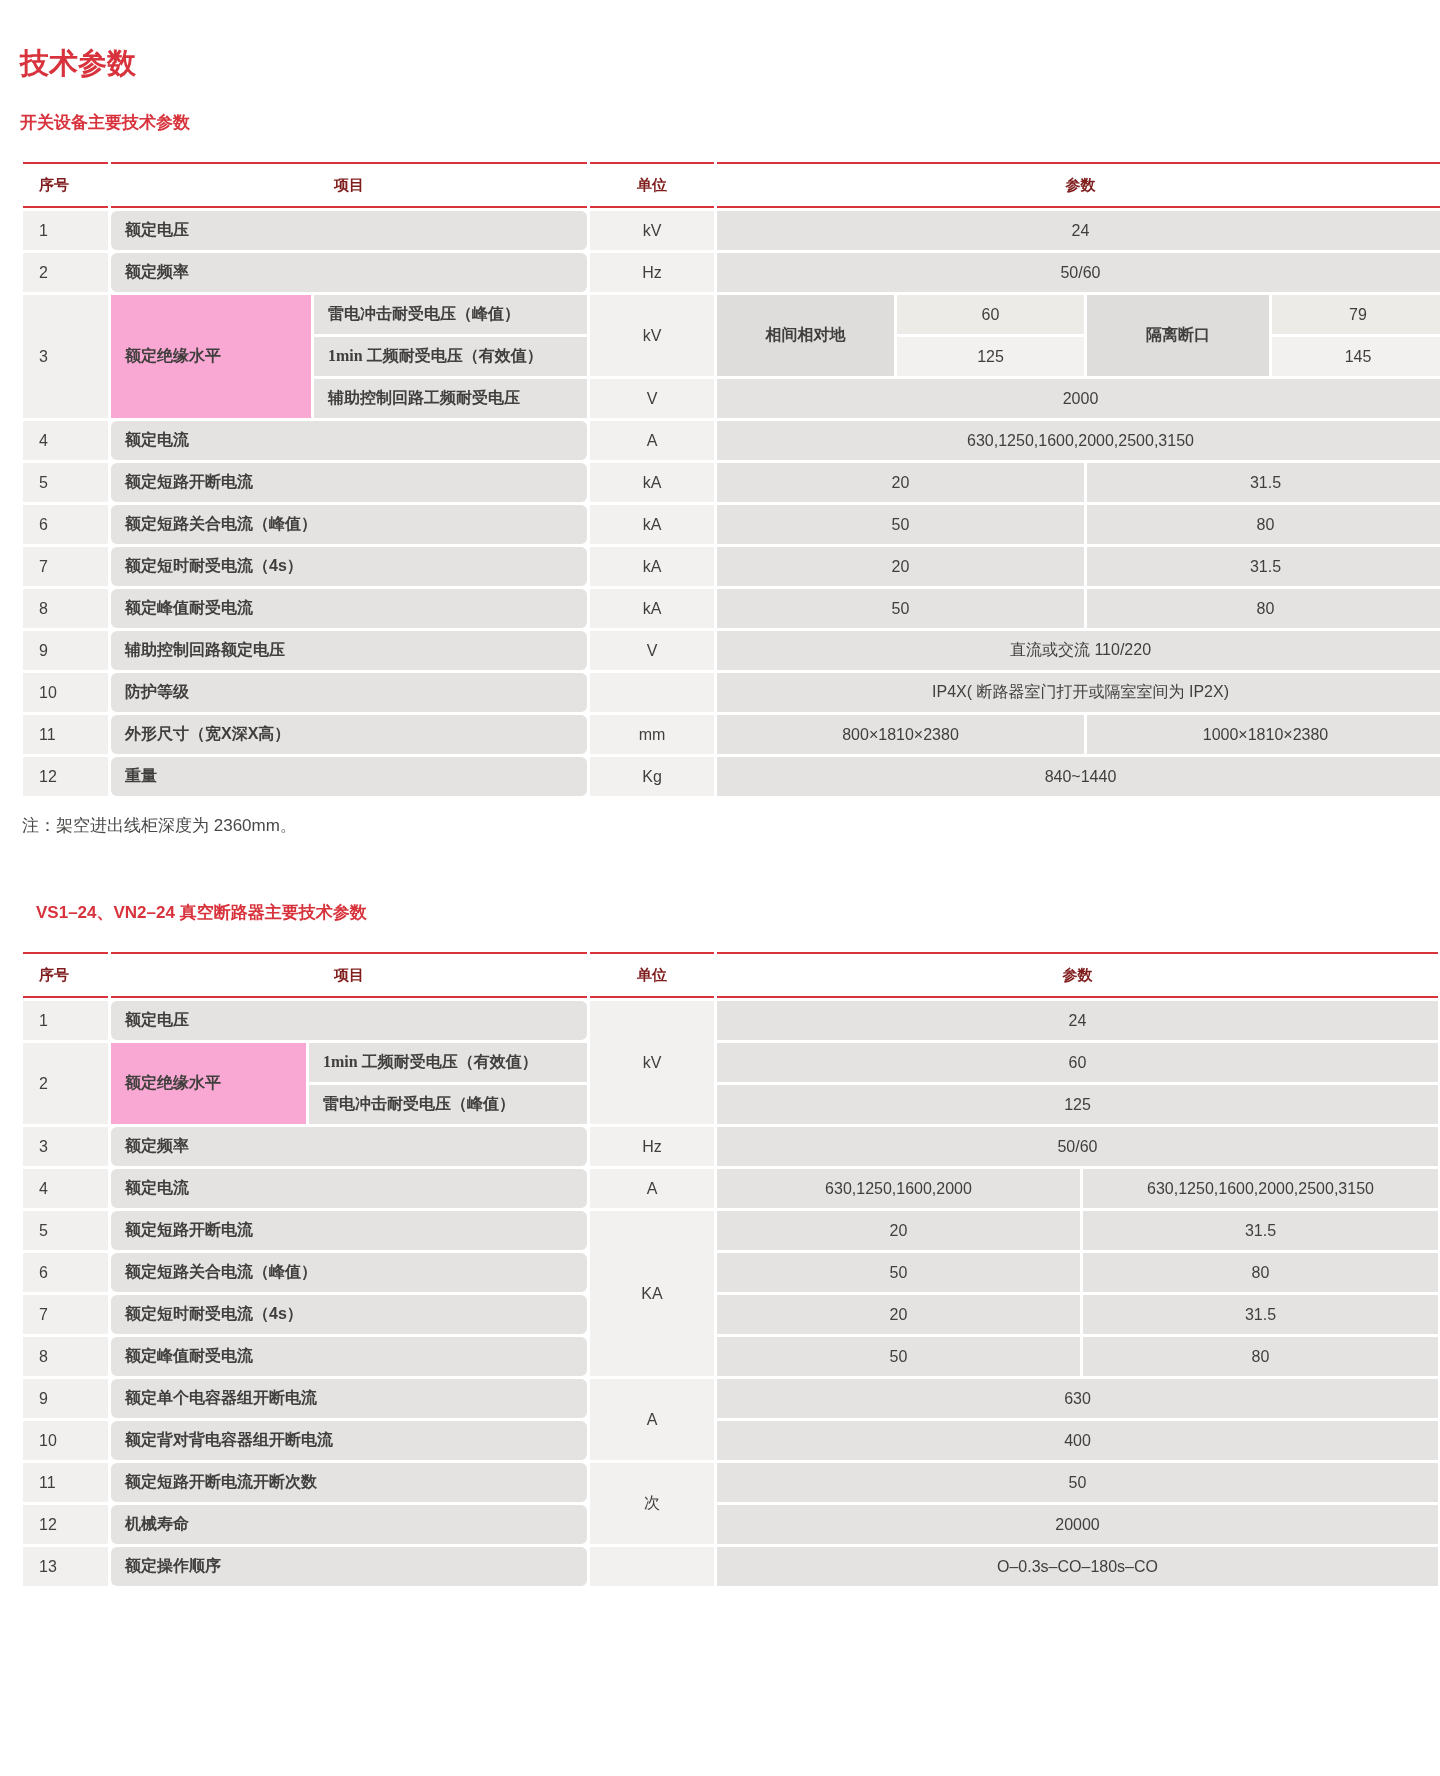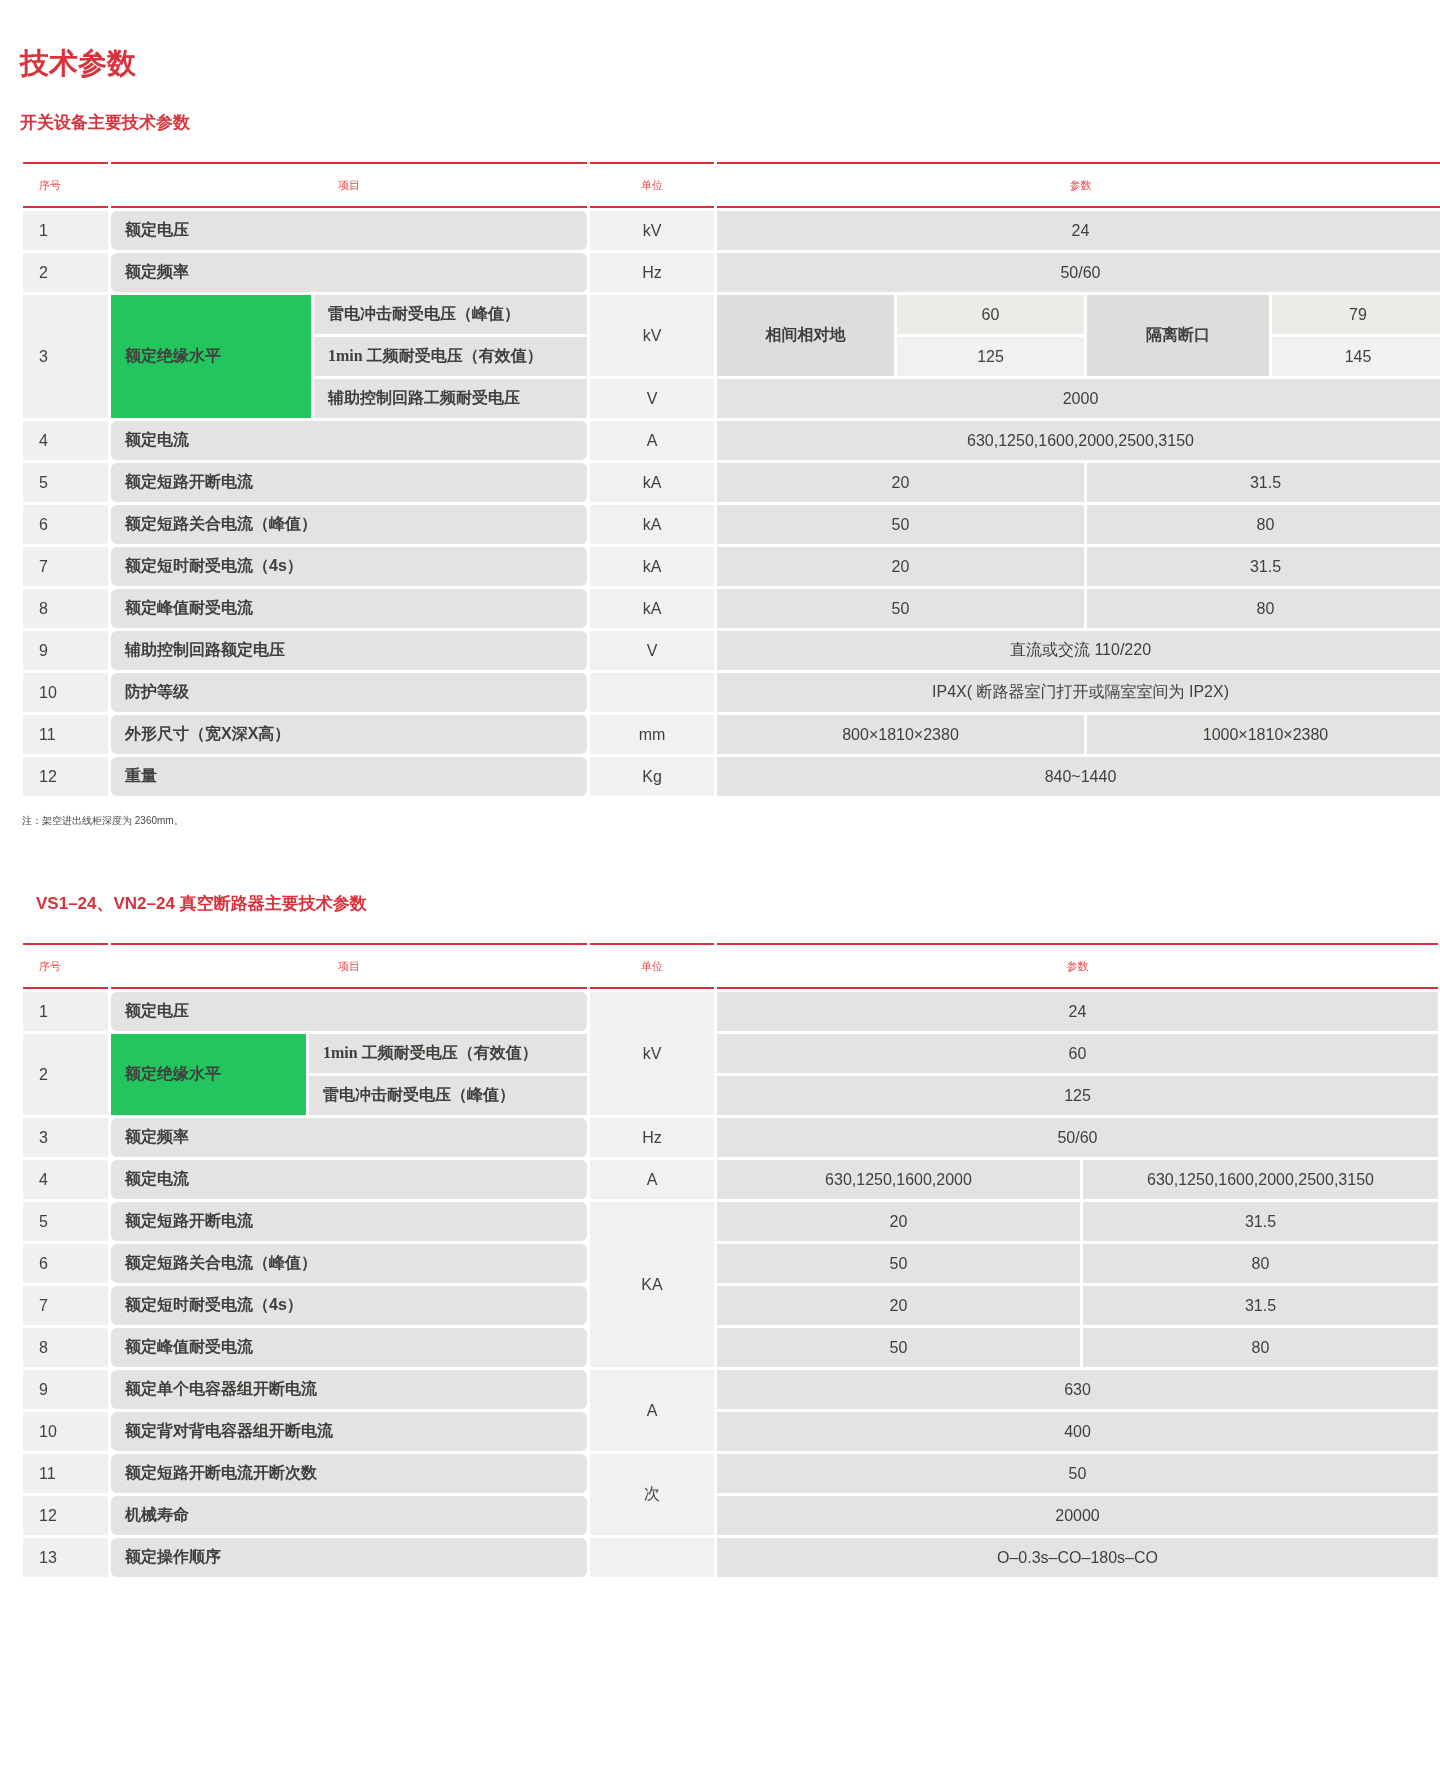--- a/index.html
+++ b/index.html
@@ -23,39 +23,39 @@
   }
   table.tbl{
     width:1400px;table-layout:fixed;
     border-collapse:separate;border-spacing:3px;
     margin-top:25px;
   }
   .tbl th{
     background:#ffffff;
     border-top:2px solid #d8333c;
     border-bottom:2px solid #d8333c;
-    height:42px;font-size:11px;font-weight:400;color:#ef4444;
+    height:42px;font-size:15px;font-weight:700;color:#7f1d1d;
     text-align:center;padding:0;
   }
   .tbl th.no{text-align:left;padding-left:16px;}
   .tbl td{
     height:39px;font-size:16px;text-align:center;
     padding:0 6px;color:#403f3d;
   }
   td.no{background:#f1f0ee;text-align:left;padding-left:16px;}
   td.item{background:#e5e3e1;text-align:left;padding-left:14px;font-weight:600;border-radius:6px;}
-  td.grp{background:#22c55e;text-align:left;padding-left:14px;font-weight:600;}
+  td.grp{background:#f9a8d4;text-align:left;padding-left:14px;font-weight:600;}
   td.sub{background:#e5e3e1;text-align:left;padding-left:14px;font-weight:600;font-family:Liberation Serif, serif;}
   td.unit{background:#f2f1ef;}
   td.val{background:#e5e3e1;}
   td.vlab{background:#dfdddb;font-weight:700;}
   td.vlt{background:#ecebe8;}
   td.vlt2{background:#f2f1ef;}
   .note{
-    font-size:10px;color:#4a4947;margin:15px 0 0 2px;
+    font-size:17px;color:#4a4947;margin:15px 0 0 2px;
   }
 </style>
 </head>
 <body>
 
 <div class="page">
 
   <h1 class="main-title">技术参数</h1>
 
   <h2 class="sub-title">开关设备主要技术参数</h2>

